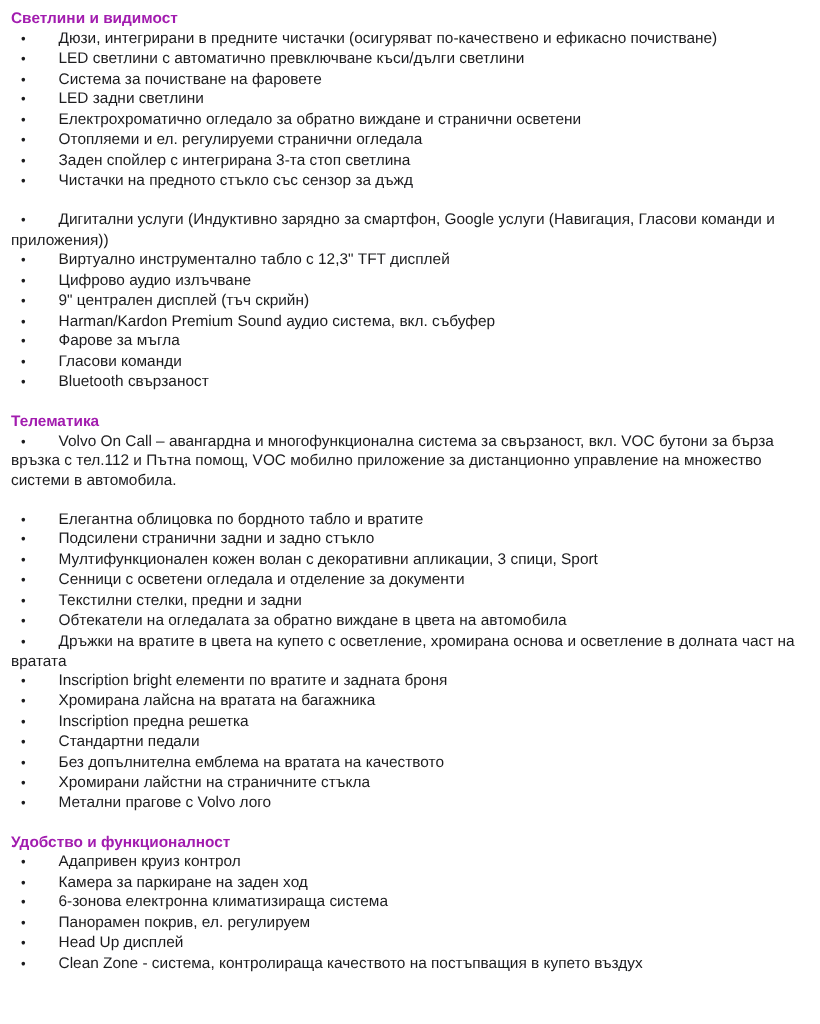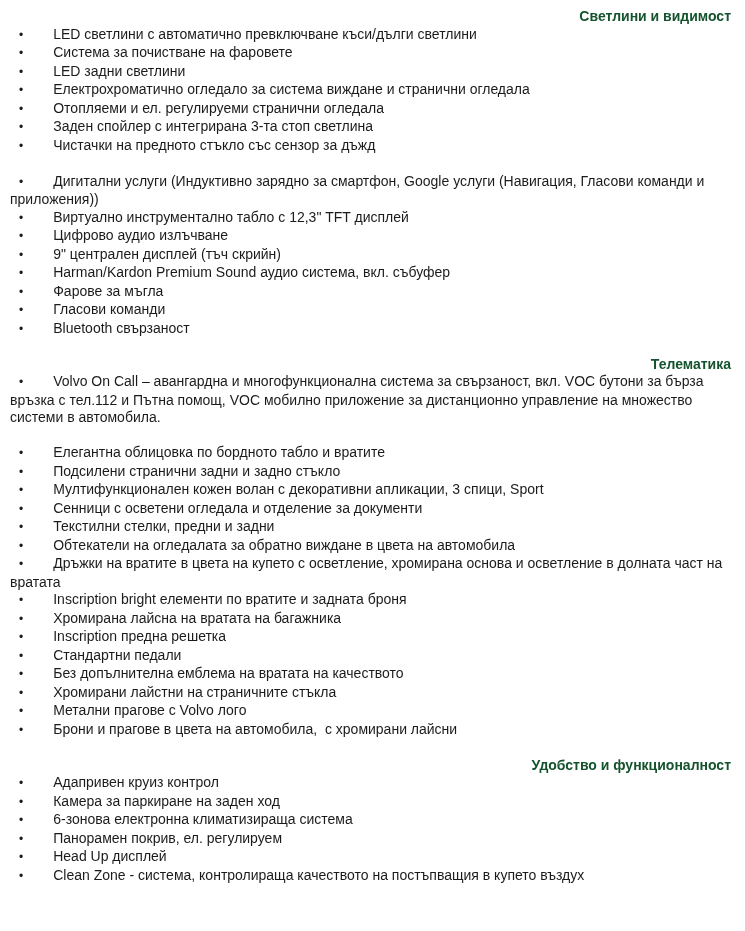--- a/index.html
+++ b/index.html
@@ -22,22 +22,21 @@
     line-height: 17.5px;
     color: #1b1b1d;
   }
   .section { margin: 0; }
   .section + .section { margin-top: 17.5px; }
   .section-title {
     margin: 0;
     font-size: 14px;
     font-weight: bold;
     line-height: 17.5px;
-    color: #14532d;
-    text-align: right;
+    color: #a21caf;
   }
   .items { margin: 0; }
   .item {
     
     text-indent: 9px;
   }
   .bullet {
     display: inline;
     font-size: 12px;
     margin-right: 30px;
@@ -46,28 +45,29 @@
     white-space: pre-wrap; 
   }
 </style>
 </head>
 <body style="color: rgb(27, 27, 29); background: rgb(255, 255, 255);">
 
 <main id="doc" class="doc">
   <section class="section">
     <h2 class="section-title">Светлини и видимост</h2>
     <div class="items">
+  <div class="item"><span class="bullet">•</span><span class="text">Дюзи, интегрирани в предните чистачки (осигуряват по-качествено и ефикасно почистване)</span></div>
 
   <div class="item"><span class="bullet">•</span><span class="text">LED светлини с автоматично превключване къси/дълги светлини</span></div>
 
   <div class="item"><span class="bullet">•</span><span class="text">Система за почистване на фаровете</span></div>
 
   <div class="item"><span class="bullet">•</span><span class="text">LED задни светлини</span></div>
 
-  <div class="item"><span class="bullet">•</span><span class="text">Електрохроматично огледало за система виждане и странични огледала</span></div>
+  <div class="item"><span class="bullet">•</span><span class="text">Електрохроматично огледало за обратно виждане и странични осветени</span></div>
 
   <div class="item"><span class="bullet">•</span><span class="text">Отопляеми и ел. регулируеми странични огледала</span></div>
 
   <div class="item"><span class="bullet">•</span><span class="text">Заден спойлер с интегрирана 3-та стоп светлина</span></div>
 
   <div class="item"><span class="bullet">•</span><span class="text">Чистачки на предното стъкло със сензор за дъжд</span></div>
 </div>
   </section>
 
   <section class="section">
@@ -120,21 +120,20 @@
   <div class="item"><span class="bullet">•</span><span class="text">Inscription предна решетка</span></div>
 
   <div class="item"><span class="bullet">•</span><span class="text">Стандартни педали</span></div>
 
   <div class="item"><span class="bullet">•</span><span class="text">Без допълнителна емблема на вратата на качеството</span></div>
 
   <div class="item"><span class="bullet">•</span><span class="text">Хромирани лайстни на страничните стъкла</span></div>
 
   <div class="item"><span class="bullet">•</span><span class="text">Метални прагове с Volvo лого</span></div>
 
-  <div class="item"><span class="bullet">•</span><span class="text">Брони и прагове в цвета на автомобила,  с хромирани лайсни</span></div>
 </div>
   </section>
 
   <section class="section">
     <h2 class="section-title">Удобство и функционалност</h2>
     <div class="items">
   <div class="item"><span class="bullet">•</span><span class="text">Адапривен круиз контрол</span></div>
 
   <div class="item"><span class="bullet">•</span><span class="text">Камера за паркиране на заден ход</span></div>
 

